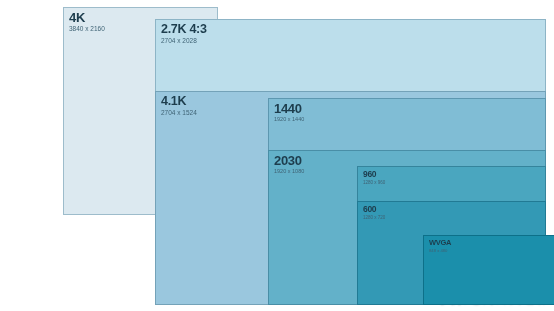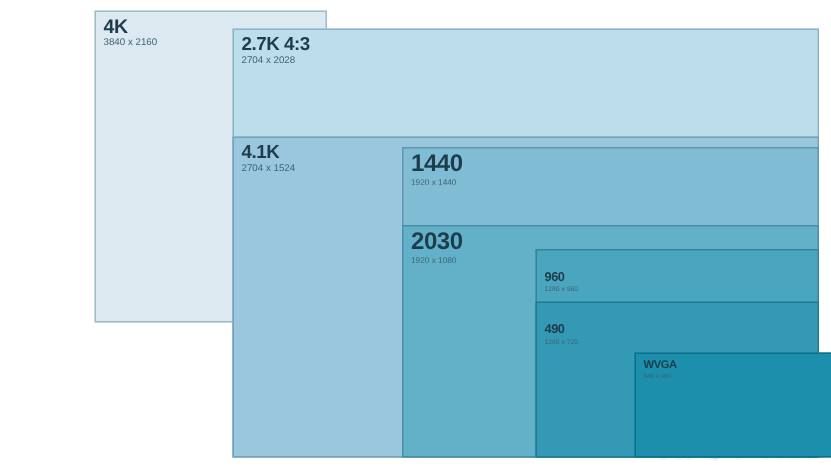--- a/index.html
+++ b/index.html
@@ -37,23 +37,23 @@
     color: #3f6375;
     display: block;
     margin-top: 2px;
     letter-spacing: 0px;
   }
   
   .t-xl .res-title { font-size: 13px; }
   .t-xl .res-sub   { font-size: 6.5px; }
   .t-lg .res-title { font-size: 12.5px; }
   .t-lg .res-sub   { font-size: 6.5px; }
-  .t-md .res-title { font-size: 16px; }
+  .t-md .res-title { font-size: 13px; }
   .t-md .res-sub   { font-size: 5.5px; }
-  .t-sm .res-title { font-size: 8.5px; margin-top: 10px; }
+  .t-sm .res-title { font-size: 8.5px; }
   .t-sm .res-sub   { font-size: 4.5px; }
   .t-xs .res-title { font-size: 7.5px; }
   .t-xs .res-sub   { font-size: 4.2px; }
 
   #watermark {
     position: absolute;
     right: 6px;
     bottom: 4px;
     display: flex;
     align-items: center;
@@ -108,21 +108,21 @@
         </div>
       </div>
       <div class="res-box t-sm" style="left: 357px; top: 166px; width: 189px; height: 139px; background: rgb(74, 166, 191); border-color: rgb(53, 132, 156); z-index: 15;">
         <div class="res-label">
           <span class="res-title">960</span>
           <span class="res-sub">1280 x 960</span>
         </div>
       </div>
       <div class="res-box t-sm" style="left: 357px; top: 201px; width: 189px; height: 104px; background: rgb(51, 153, 181); border-color: rgb(33, 122, 148); z-index: 16;">
         <div class="res-label">
-          <span class="res-title">490</span>
+          <span class="res-title">600</span>
           <span class="res-sub">1280 x 720</span>
         </div>
       </div>
       <div class="res-box t-xs" style="left: 423px; top: 235px; width: 137px; height: 70px; background: rgb(27, 143, 171); border-color: rgb(13, 112, 137); z-index: 17; padding-left: 23px;">
         <div class="res-label">
           <span class="res-title">WVGA</span>
           <span class="res-sub">848 x 480</span>
         </div>
       </div>
     </div>

